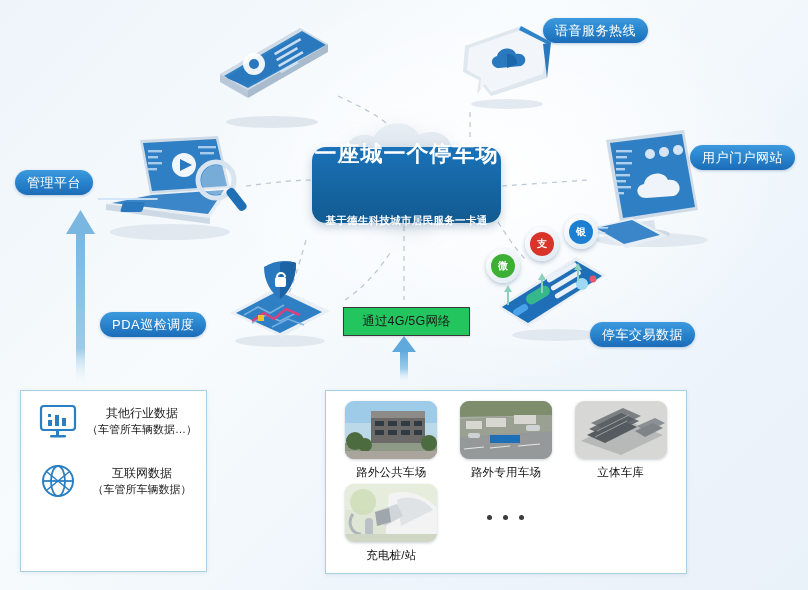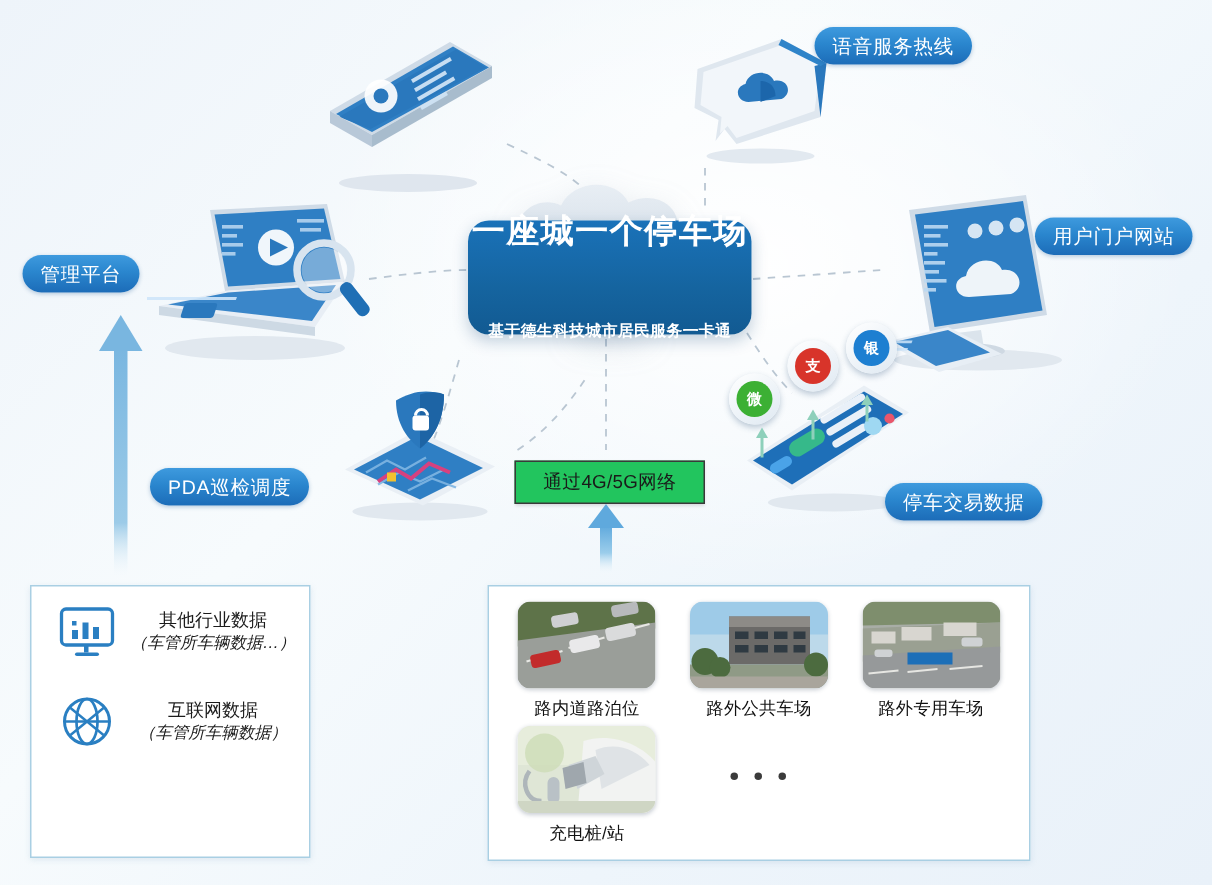--- a/index.html
+++ b/index.html
@@ -62,21 +62,21 @@
   
   #data-panel{
     position:absolute;left:20px;top:390px;width:185px;height:180px;
     background:#ffffff;border:1.5px solid #a9cfe3;
     box-shadow:0 1px 4px rgba(120,160,190,.18);
   }
   .data-row{display:flex;align-items:center;height:60px;padding-left:14px;}
   .data-ico{width:46px;height:44px;flex:none;display:flex;align-items:center;justify-content:center;}
   .data-txt{margin-left:6px;color:#1b1b1b;text-align:center;width:110px;}
   .data-txt .t1{font-size:12px;line-height:1.35;}
-  .data-txt .t2{font-size:11px;line-height:1.35;font-style:italic;}
+  .data-txt .t2{font-size:11px;line-height:1.35;}
 
   
   #scene-panel{
     position:absolute;left:325px;top:390px;width:360px;height:182px;
     background:#ffffff;border:1.5px solid #a9cfe3;
     box-shadow:0 1px 4px rgba(120,160,190,.18);
   }
   .scene-grid{
     position:absolute;left:0;top:0;width:360px;height:182px;
     display:grid;grid-template-columns:1fr 1fr 1fr;grid-template-rows:1fr 1fr;
@@ -366,42 +366,20 @@
         <div class="t1">互联网数据</div>
         <div class="t2">（车管所车辆数据）</div>
       </div>
     </div>
 
   </div>
 
   <div id="scene-panel">
     <div class="scene-grid">
 
-      <div class="scene-cell">
-        <div class="thumb">
-          <svg width="92" height="58" viewBox="0 0 92 58">
-            <rect width="92" height="58" fill="#8a8f86"></rect>
-            <path d="M0 0 L92 0 L92 18 L0 30 Z" fill="#5e7349"></path>
-            <path d="M0 26 L92 14 L92 58 L0 58 Z" fill="#9a9e99"></path>
-            <g stroke="#e8e8e4" stroke-width="1.4">
-              <path d="M6 40 L30 33"></path>
-                <path d="M34 31 L58 24"></path>
-                <path d="M62 22 L88 15"></path>
-            </g>
-            <g>
-              <rect x="8" y="36" width="20" height="9" rx="2.5" fill="#c22b2b" transform="rotate(-12 8 36)"></rect>
-              <rect x="34" y="26" width="20" height="9" rx="2.5" fill="#e9e9ea" transform="rotate(-12 34 26)"></rect>
-              <rect x="58" y="18" width="20" height="9" rx="2.5" fill="#dadbdc" transform="rotate(-12 58 18)"></rect>
-              <rect x="22" y="10" width="18" height="8" rx="2.5" fill="#cfd0d2" transform="rotate(-10 22 10)"></rect>
-              <rect x="62" y="3" width="18" height="8" rx="2.5" fill="#b8babc" transform="rotate(-10 62 3)"></rect>
-            </g>
-          </svg>
-        </div>
-        <div class="scene-cap">路内道路泊位</div>
-      </div>
 
       <div class="scene-cell">
         <div class="thumb">
           <svg width="92" height="58" viewBox="0 0 92 58">
             <rect width="92" height="58" fill="#bcd9ea"></rect>
             <rect y="0" width="92" height="22" fill="#9ecbe8"></rect>
             <rect x="26" y="10" width="54" height="32" fill="#6b6a68"></rect>
             <rect x="26" y="10" width="54" height="7" fill="#8d8b87"></rect>
             <g fill="#2f3a42">
               <rect x="30" y="20" width="9" height="5"></rect>
@@ -445,20 +423,42 @@
             </g>
             <g fill="#cfd2d4">
               <rect x="66" y="24" width="14" height="6" rx="2"></rect>
                 <rect x="8" y="32" width="12" height="5" rx="2"></rect>
             </g>
           </svg>
         </div>
         <div class="scene-cap">路外专用车场</div>
       </div>
 
+      <div class="scene-cell">
+        <div class="thumb">
+          <svg width="92" height="58" viewBox="0 0 92 58">
+            <rect width="92" height="58" fill="#d7d7d5"></rect>
+            <path d="M6 40 L48 18 L88 34 L46 54 Z" fill="#b7b9b8"></path>
+            <g fill="#555b5f">
+              <path d="M12 34 L44 18 L62 26 L30 42 Z"></path>
+              <path d="M14 28 L46 12 L64 20 L32 36 Z" opacity=".85"></path>
+              <path d="M16 22 L48 7 L66 15 L34 30 Z" opacity=".7"></path>
+            </g>
+            <g fill="#7e8488">
+              <path d="M60 30 L78 22 L88 27 L70 36 Z"></path>
+              <path d="M62 25 L80 17 L90 22 L72 31 Z" opacity=".85"></path>
+            </g>
+            <g stroke="#9aa0a4" stroke-width="1">
+              <path d="M20 36 L52 20"></path>
+                <path d="M22 30 L54 14"></path>
+            </g>
+          </svg>
+        </div>
+        <div class="scene-cap">立体车库</div>
+      </div>
 
       <div class="scene-cell">
         <div class="thumb">
           <svg width="92" height="58" viewBox="0 0 92 58">
             <rect width="92" height="58" fill="#dfe6d6"></rect>
             <rect width="92" height="26" fill="#e7eddc"></rect>
             <circle cx="18" cy="18" r="13" fill="#cddcb7" opacity=".8"></circle>
             <path d="M44 10 C62 4 82 12 92 24 L92 58 L40 58 Z" fill="#f2f3f2"></path>
             <path d="M52 16 C66 10 80 16 88 26 L56 42 Z" fill="#dfe3e6"></path>
             <path d="M34 26 L52 20 L58 32 L40 42 Z" fill="#cfd5d9"></path>

